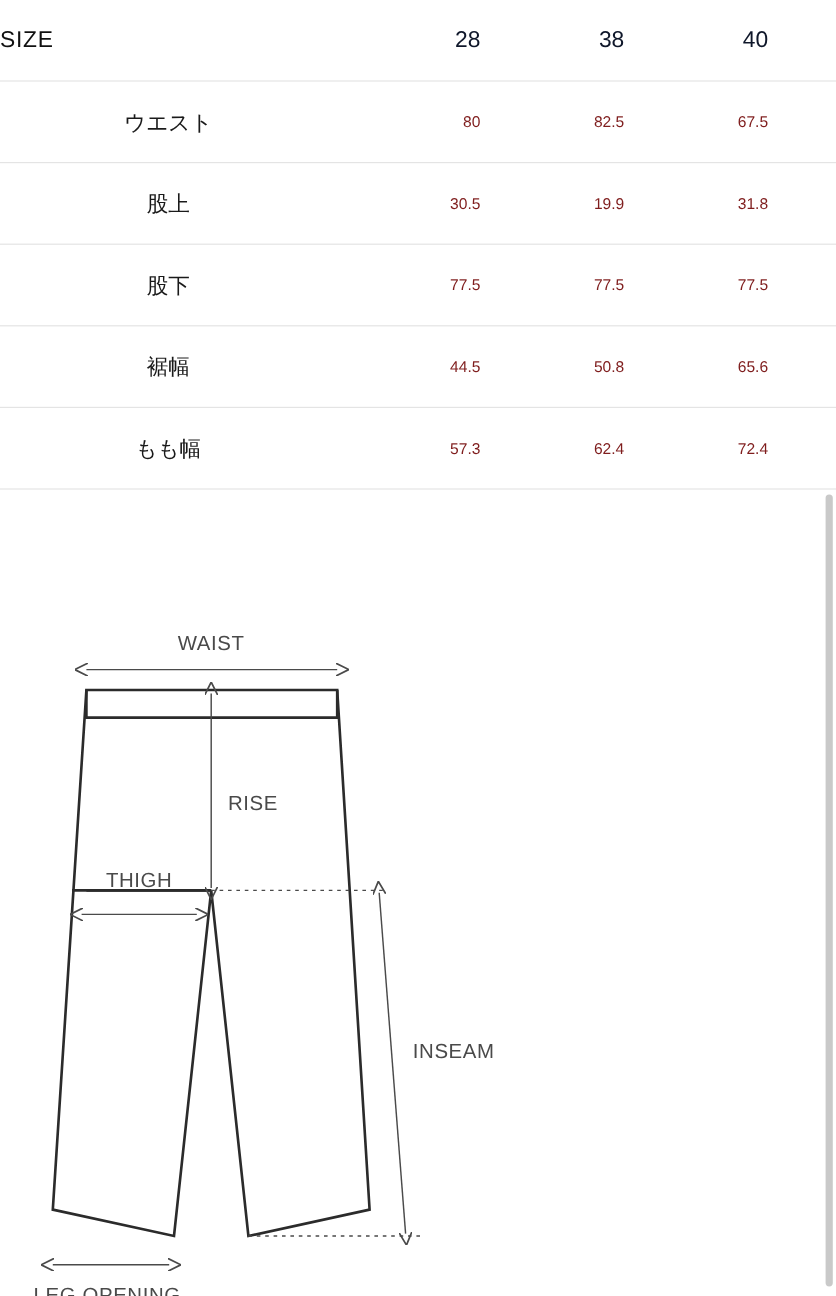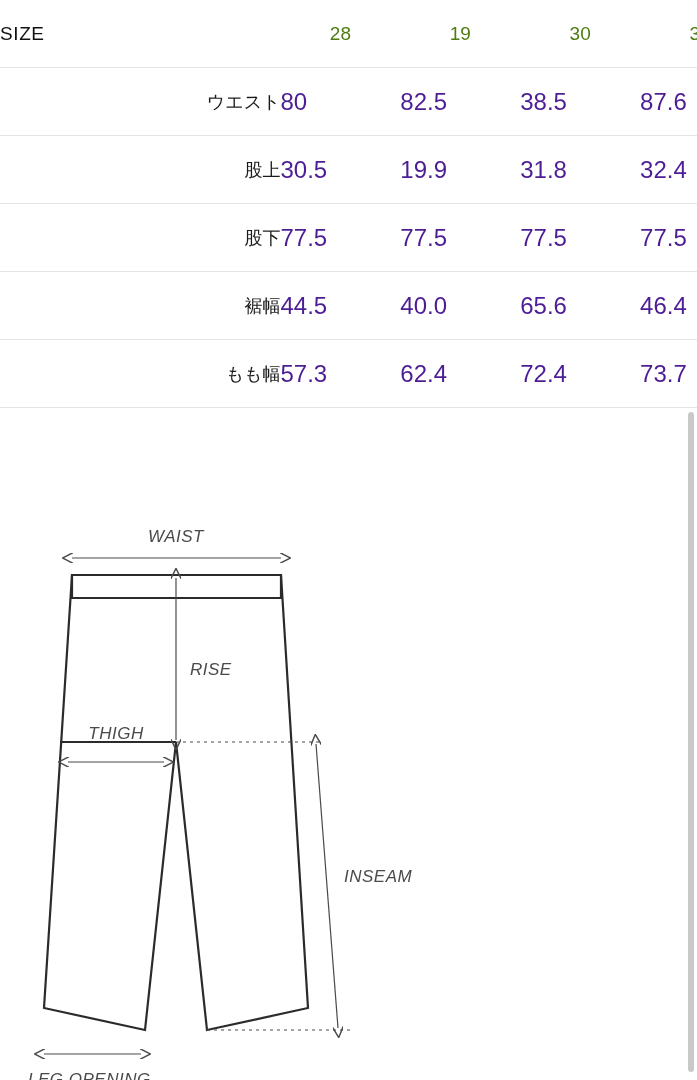--- a/index.html
+++ b/index.html
@@ -45,36 +45,36 @@
   th.hdr-label {
     text-align: left;
     padding-left: 16px;
     font-size: 19px;
     font-weight: bold;
     letter-spacing: 0.6px;
     color: #111111;
     height: 66px;
   }
   th.hdr-size {
-    text-align: center;
+    text-align: right;
     font-size: 19px;
     font-weight: bold;
-    color: #4d7c0f;
+    color: #0f172a;
     height: 66px;
   }
   td.row-label {
-    text-align: right;
+    text-align: center;
     padding-left: 16px;
     font-size: 18px;
     color: #1a1a1a;
   }
   td.row-val {
-    text-align: left;
-    font-size: 24px;
-    color: #4c1d95;
+    text-align: right;
+    font-size: 13px;
+    color: #7f1d1d;
   }
 
   
   .scrollbar-track {
     position: absolute;
     right: 3px;
     top: 408px;
     width: 6px;
     height: 672px;
     background: transparent;
@@ -90,21 +90,20 @@
   }
 
   
   .diagram {
     position: absolute;
     left: 0;
     top: 430px;
     width: 697px;
     height: 650px;
     overflow: hidden;
-    font-style: italic;
   }
   .diagram svg {
     display: block;
   }
   .dlabel {
     font-family: "Liberation Sans", sans-serif;
     font-size: 17px;
     fill: #4a4a4a;
     letter-spacing: 0.5px;
   }
@@ -118,51 +117,51 @@
       <col class="c0">
         <col class="cn">
         <col class="cn">
         <col class="cn">
         <col class="cn">
     </colgroup>
     <thead>
       <tr>
         <th class="hdr-label">SIZE</th>
         <th class="hdr-size">28</th>
-        <th class="hdr-size">19</th>
-        <th class="hdr-size">30</th>
+        <th class="hdr-size">38</th>
+        <th class="hdr-size">40</th>
         <th class="hdr-size">31</th>
       </tr>
     </thead>
     <tbody>
       <tr>
         <td class="row-label">ウエスト</td>
         <td class="row-val">80</td>
         <td class="row-val">82.5</td>
-        <td class="row-val">38.5</td>
+        <td class="row-val">67.5</td>
         <td class="row-val">87.6</td>
       </tr>
       <tr>
         <td class="row-label">股上</td>
         <td class="row-val">30.5</td>
         <td class="row-val">19.9</td>
         <td class="row-val">31.8</td>
         <td class="row-val">32.4</td>
       </tr>
       <tr>
         <td class="row-label">股下</td>
         <td class="row-val">77.5</td>
         <td class="row-val">77.5</td>
         <td class="row-val">77.5</td>
         <td class="row-val">77.5</td>
       </tr>
       <tr>
         <td class="row-label">裾幅</td>
         <td class="row-val">44.5</td>
-        <td class="row-val">40.0</td>
+        <td class="row-val">50.8</td>
         <td class="row-val">65.6</td>
         <td class="row-val">46.4</td>
       </tr>
       <tr>
         <td class="row-label">もも幅</td>
         <td class="row-val">57.3</td>
         <td class="row-val">62.4</td>
         <td class="row-val">72.4</td>
         <td class="row-val">73.7</td>
       </tr>

